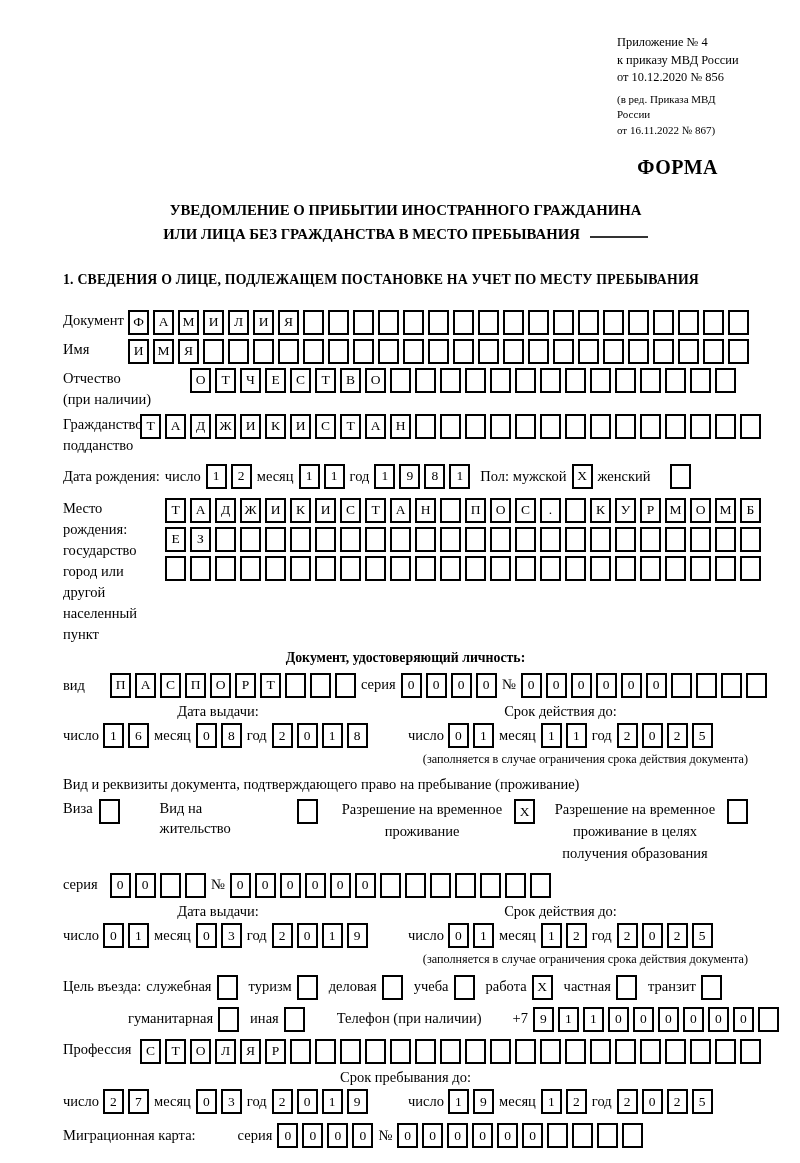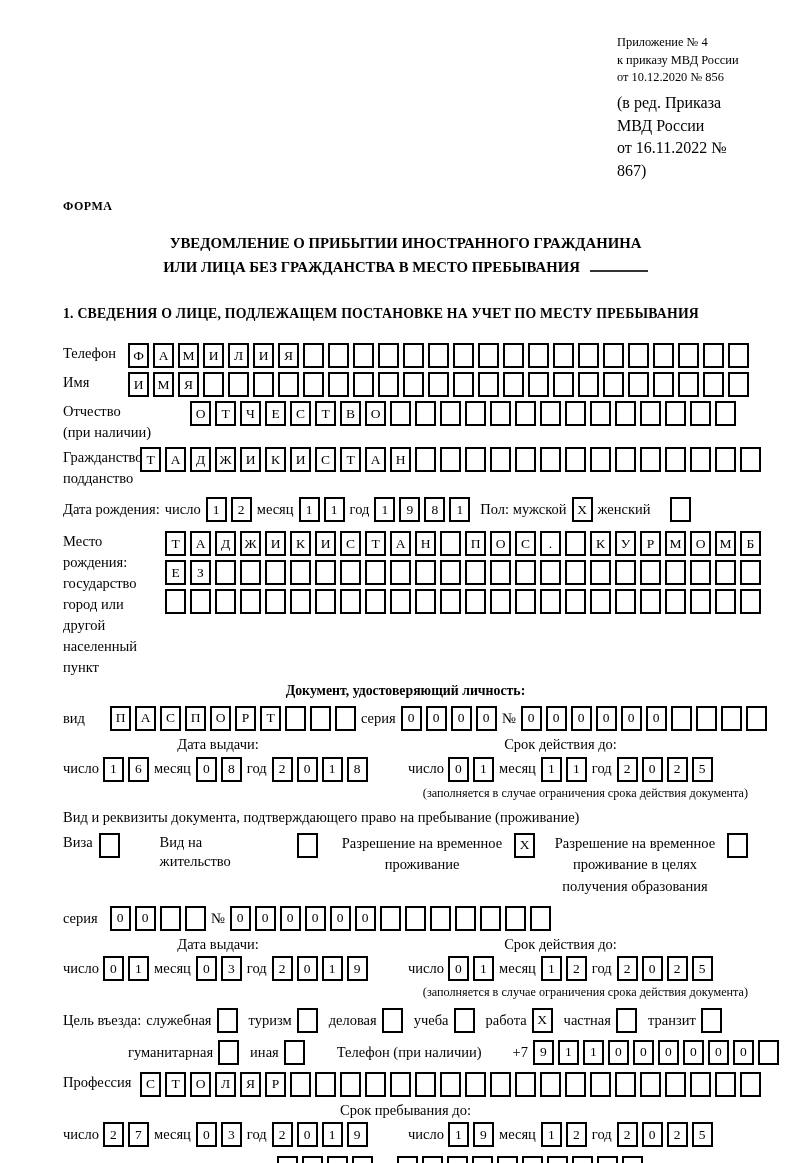--- a/index.html
+++ b/index.html
@@ -17,22 +17,22 @@
     display:flex;align-items:center;justify-content:center;
     font-size:13.5px;flex:none;background:#fff;
   }
   
   .frow{display:flex;align-items:flex-start;margin-bottom:4px;}
   .lc{flex:none;line-height:1.45;}
   .w65{width:65px;} .w77{width:77px;} .w127{width:127px;} .w102{width:102px;}
   .stack{display:flex;flex-direction:column;gap:4px;}
   
   .appendix{margin-left:554px;font-size:12.4px;line-height:1.42;}
-  .edition{font-size:16px;margin-top:5px;line-height:1.42;}
-  .forma{text-align:left;padding-right:30px;margin-top:15px;font-size:12px;letter-spacing:.5px;}
+  .edition{font-size:11px;margin-top:5px;line-height:1.42;}
+  .forma{text-align:right;padding-right:30px;margin-top:15px;font-size:20px;letter-spacing:.5px;}
   .title{text-align:center;font-size:14.8px;margin-top:18px;line-height:1.55;}
   .underline-seg{display:inline-block;width:58px;border-bottom:2px solid #333;margin-left:10px;height:1em;vertical-align:baseline;}
   .sect{margin-top:26px;font-size:13.8px;letter-spacing:.2px;}
   .formbody{margin-top:20px;}
   
   .ig{display:flex;align-items:center;}
   .ig .t{margin:0 5px;flex:none;}
   .gapl{margin-left:14px;}
   .center-head{text-align:center;font-size:13.8px;margin:4px 0 5px;}
   
@@ -71,21 +71,21 @@
   <div class="title b">
     <div>УВЕДОМЛЕНИЕ О ПРИБЫТИИ ИНОСТРАННОГО ГРАЖДАНИНА</div>
     <div><span>ИЛИ ЛИЦА БЕЗ ГРАЖДАНСТВА В МЕСТО ПРЕБЫВАНИЯ</span><span class="underline-seg"></span></div>
   </div>
 
   <div class="sect b">1. СВЕДЕНИЯ О ЛИЦЕ, ПОДЛЕЖАЩЕМ ПОСТАНОВКЕ НА УЧЕТ ПО МЕСТУ ПРЕБЫВАНИЯ</div>
 
   <div class="formbody">
 
     <div class="frow">
-      <span class="lc w65">Телефон</span>
+      <span class="lc w65">Документ</span>
       <span class="cells">
           <span class="cell">Ф</span>
           <span class="cell">А</span>
           <span class="cell">М</span>
           <span class="cell">И</span>
           <span class="cell">Л</span>
           <span class="cell">И</span>
           <span class="cell">Я</span>
           <span class="cell"></span>
           <span class="cell"></span>

